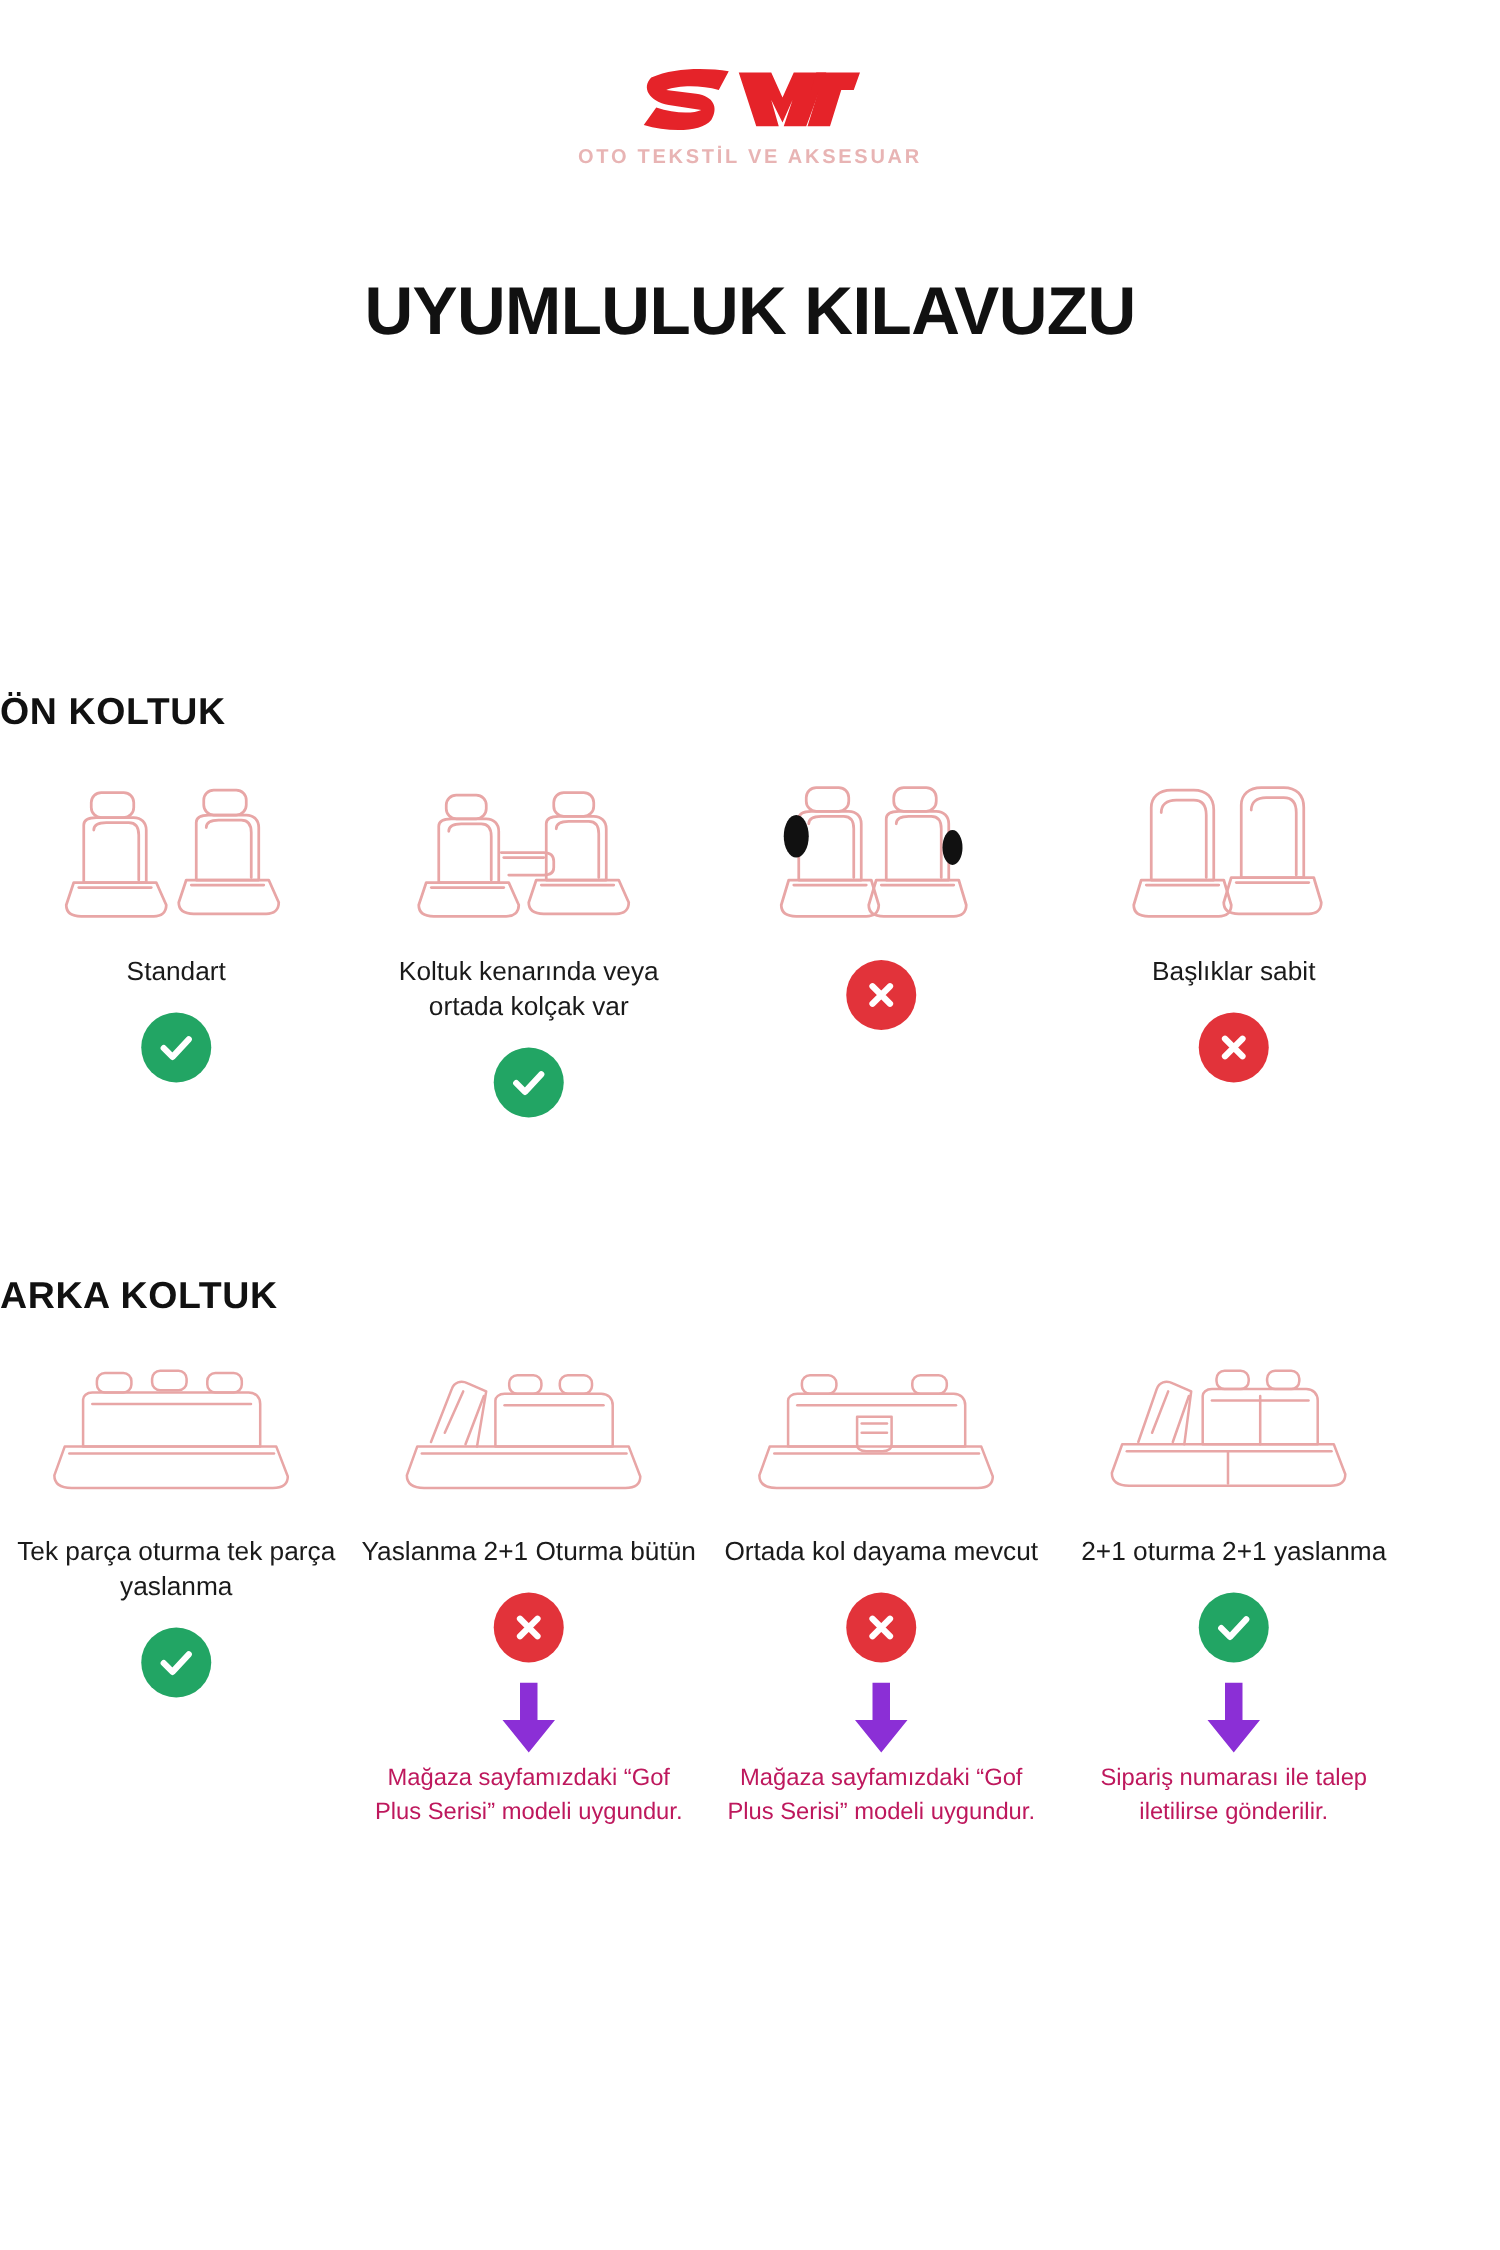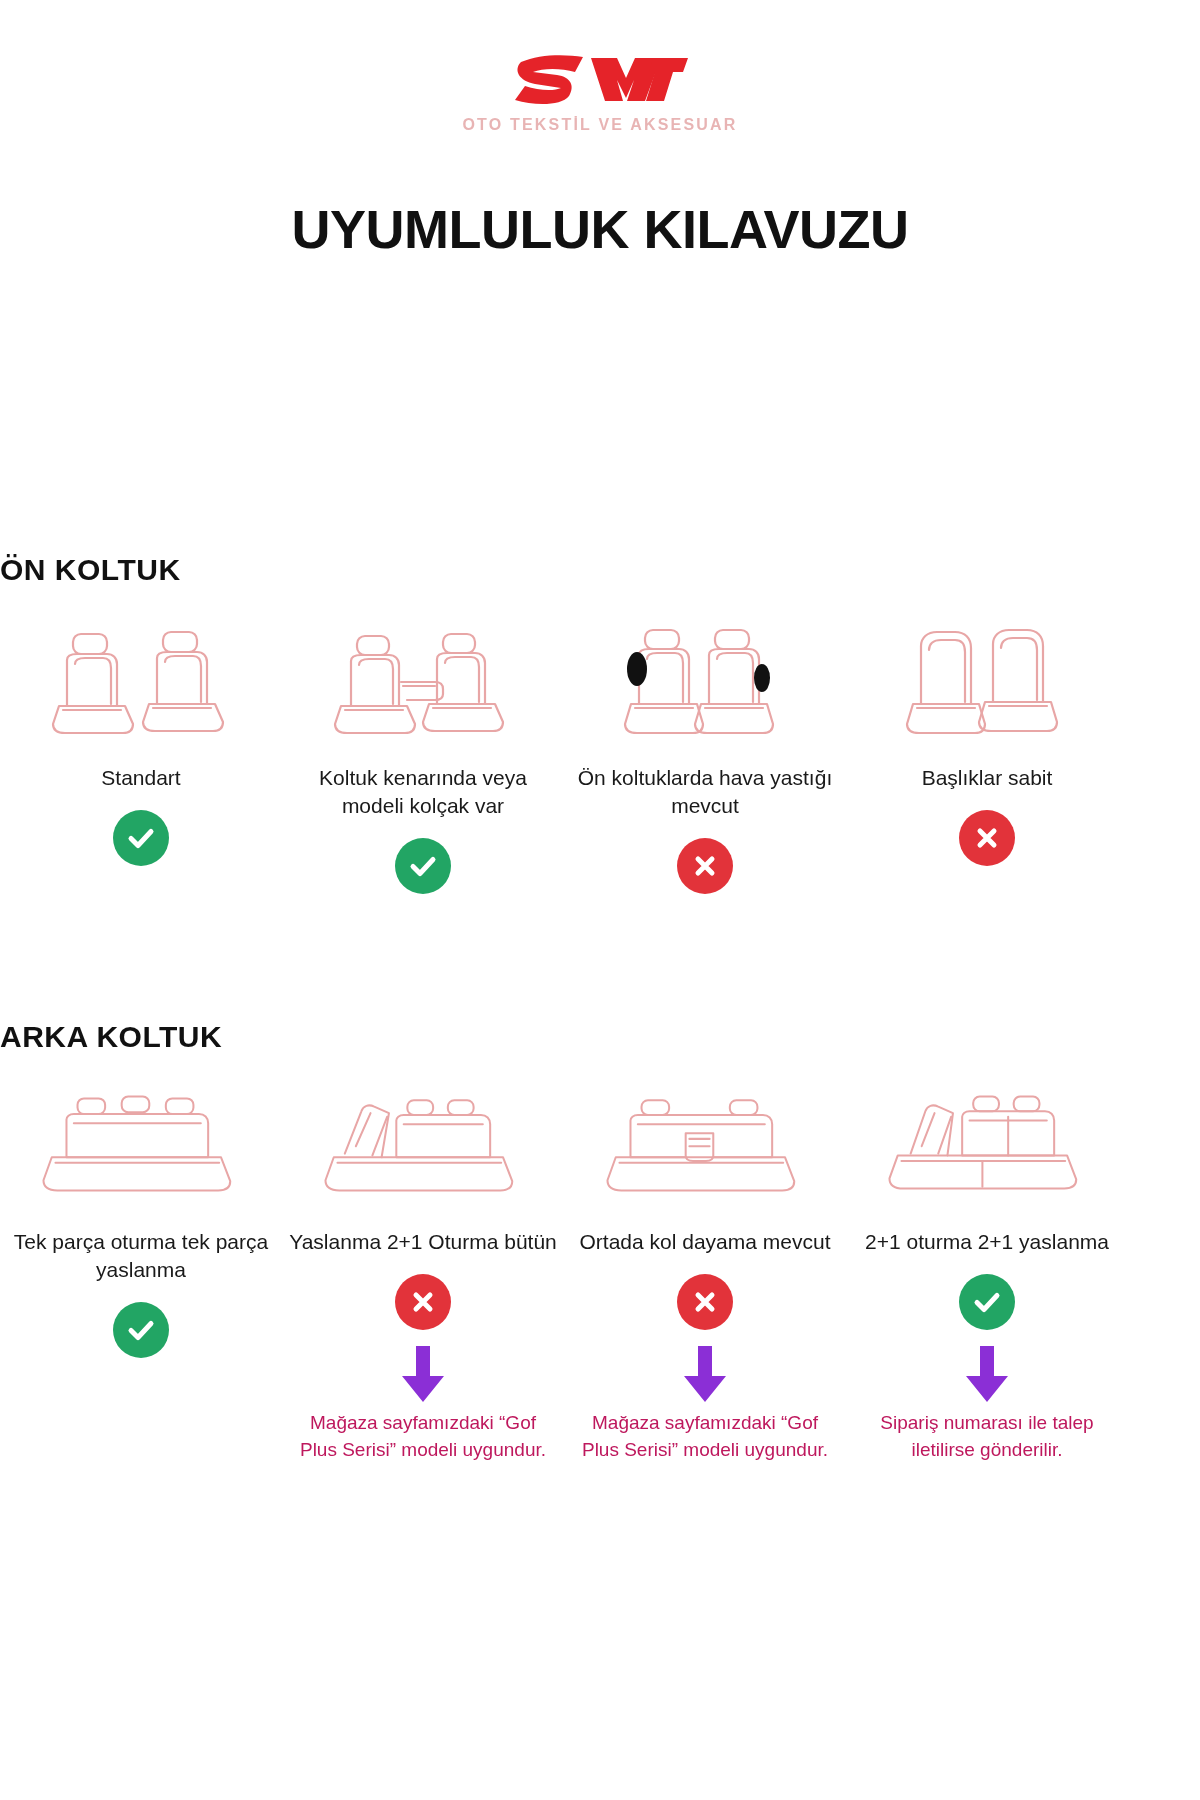--- a/index.html
+++ b/index.html
@@ -40,21 +40,21 @@
     margin-top: 2px;
     font-size: 16px;
     letter-spacing: 2.2px;
     color: #e8b4b4;
     font-weight: 700;
   }
 
   
   .main-title {
     position: absolute;
-    top: 198px;
+    top: 218px;
     left: 0;
     width: 1200px;
     text-align: center;
     font-size: 54px;
     font-weight: 700;
     letter-spacing: -0.5px;
     color: #111111;
   }
 
   
@@ -200,21 +200,21 @@
             <path d="M78 62 L112 62 C118 62 120 65 120 69 L120 74 C120 78 117 80 112 80 L84 80"></path>
             <path d="M80 66 L112 66"></path>
             <rect x="120" y="14" width="32" height="19" rx="8"></rect>
             <path d="M114 39 C114 35 118 33 124 33 L152 33 C158 33 162 37 162 43 L162 84 L114 84 Z"></path>
             <path d="M122 43 C122 39 126 37 132 37 L148 37 C154 37 156 41 156 47 L156 82"></path>
             <path d="M106 84 L172 84 L180 102 C180 108 176 111 170 111 L112 111 C104 111 100 108 100 102 Z"></path>
             <path d="M110 88 L168 88"></path>
           </g>
         </svg>
       </div>
-      <div class="caption">Koltuk kenarında veya modeli kolçak var</div>
+      <div class="caption">Koltuk kenarında veya ortada kolçak var</div>
       <div class="badge ok">
         <svg width="34" height="34" viewBox="0 0 34 34">
           <path d="M7 17.5 L14 24.5 L27 10.5" fill="none" stroke="#ffffff" stroke-width="5" stroke-linecap="round" stroke-linejoin="round"></path>
         </svg>
       </div>
       <div class="arrow empty"></div>
       <div class="note empty"></div>
     </div>
 
     <div class="cell">
@@ -229,21 +229,20 @@
             <rect x="110" y="10" width="34" height="19" rx="8"></rect>
             <path d="M104 35 C104 31 108 29 114 29 L144 29 C150 29 154 33 154 39 L154 84 L104 84 Z"></path>
             <path d="M112 39 C112 35 116 33 122 33 L140 33 C146 33 148 37 148 43 L148 82"></path>
             <path d="M96 84 L162 84 L168 104 C168 110 164 113 158 113 L102 113 C94 113 90 110 90 104 Z"></path>
             <path d="M100 88 L158 88"></path>
           </g>
           <ellipse cx="32" cy="49" rx="10" ry="17" fill="#111111"></ellipse>
           <ellipse cx="157" cy="58" rx="8" ry="14" fill="#111111"></ellipse>
         </svg>
       </div>
-      <div class="caption">Ön koltuklarda hava yastığı mevcut</div>
       <div class="badge no">
         <svg width="34" height="34" viewBox="0 0 34 34">
           <path d="M10 10 L24 24 M24 10 L10 24" fill="none" stroke="#ffffff" stroke-width="5" stroke-linecap="round"></path>
         </svg>
       </div>
       <div class="arrow empty"></div>
       <div class="note empty"></div>
     </div>
 
     <div class="cell">

